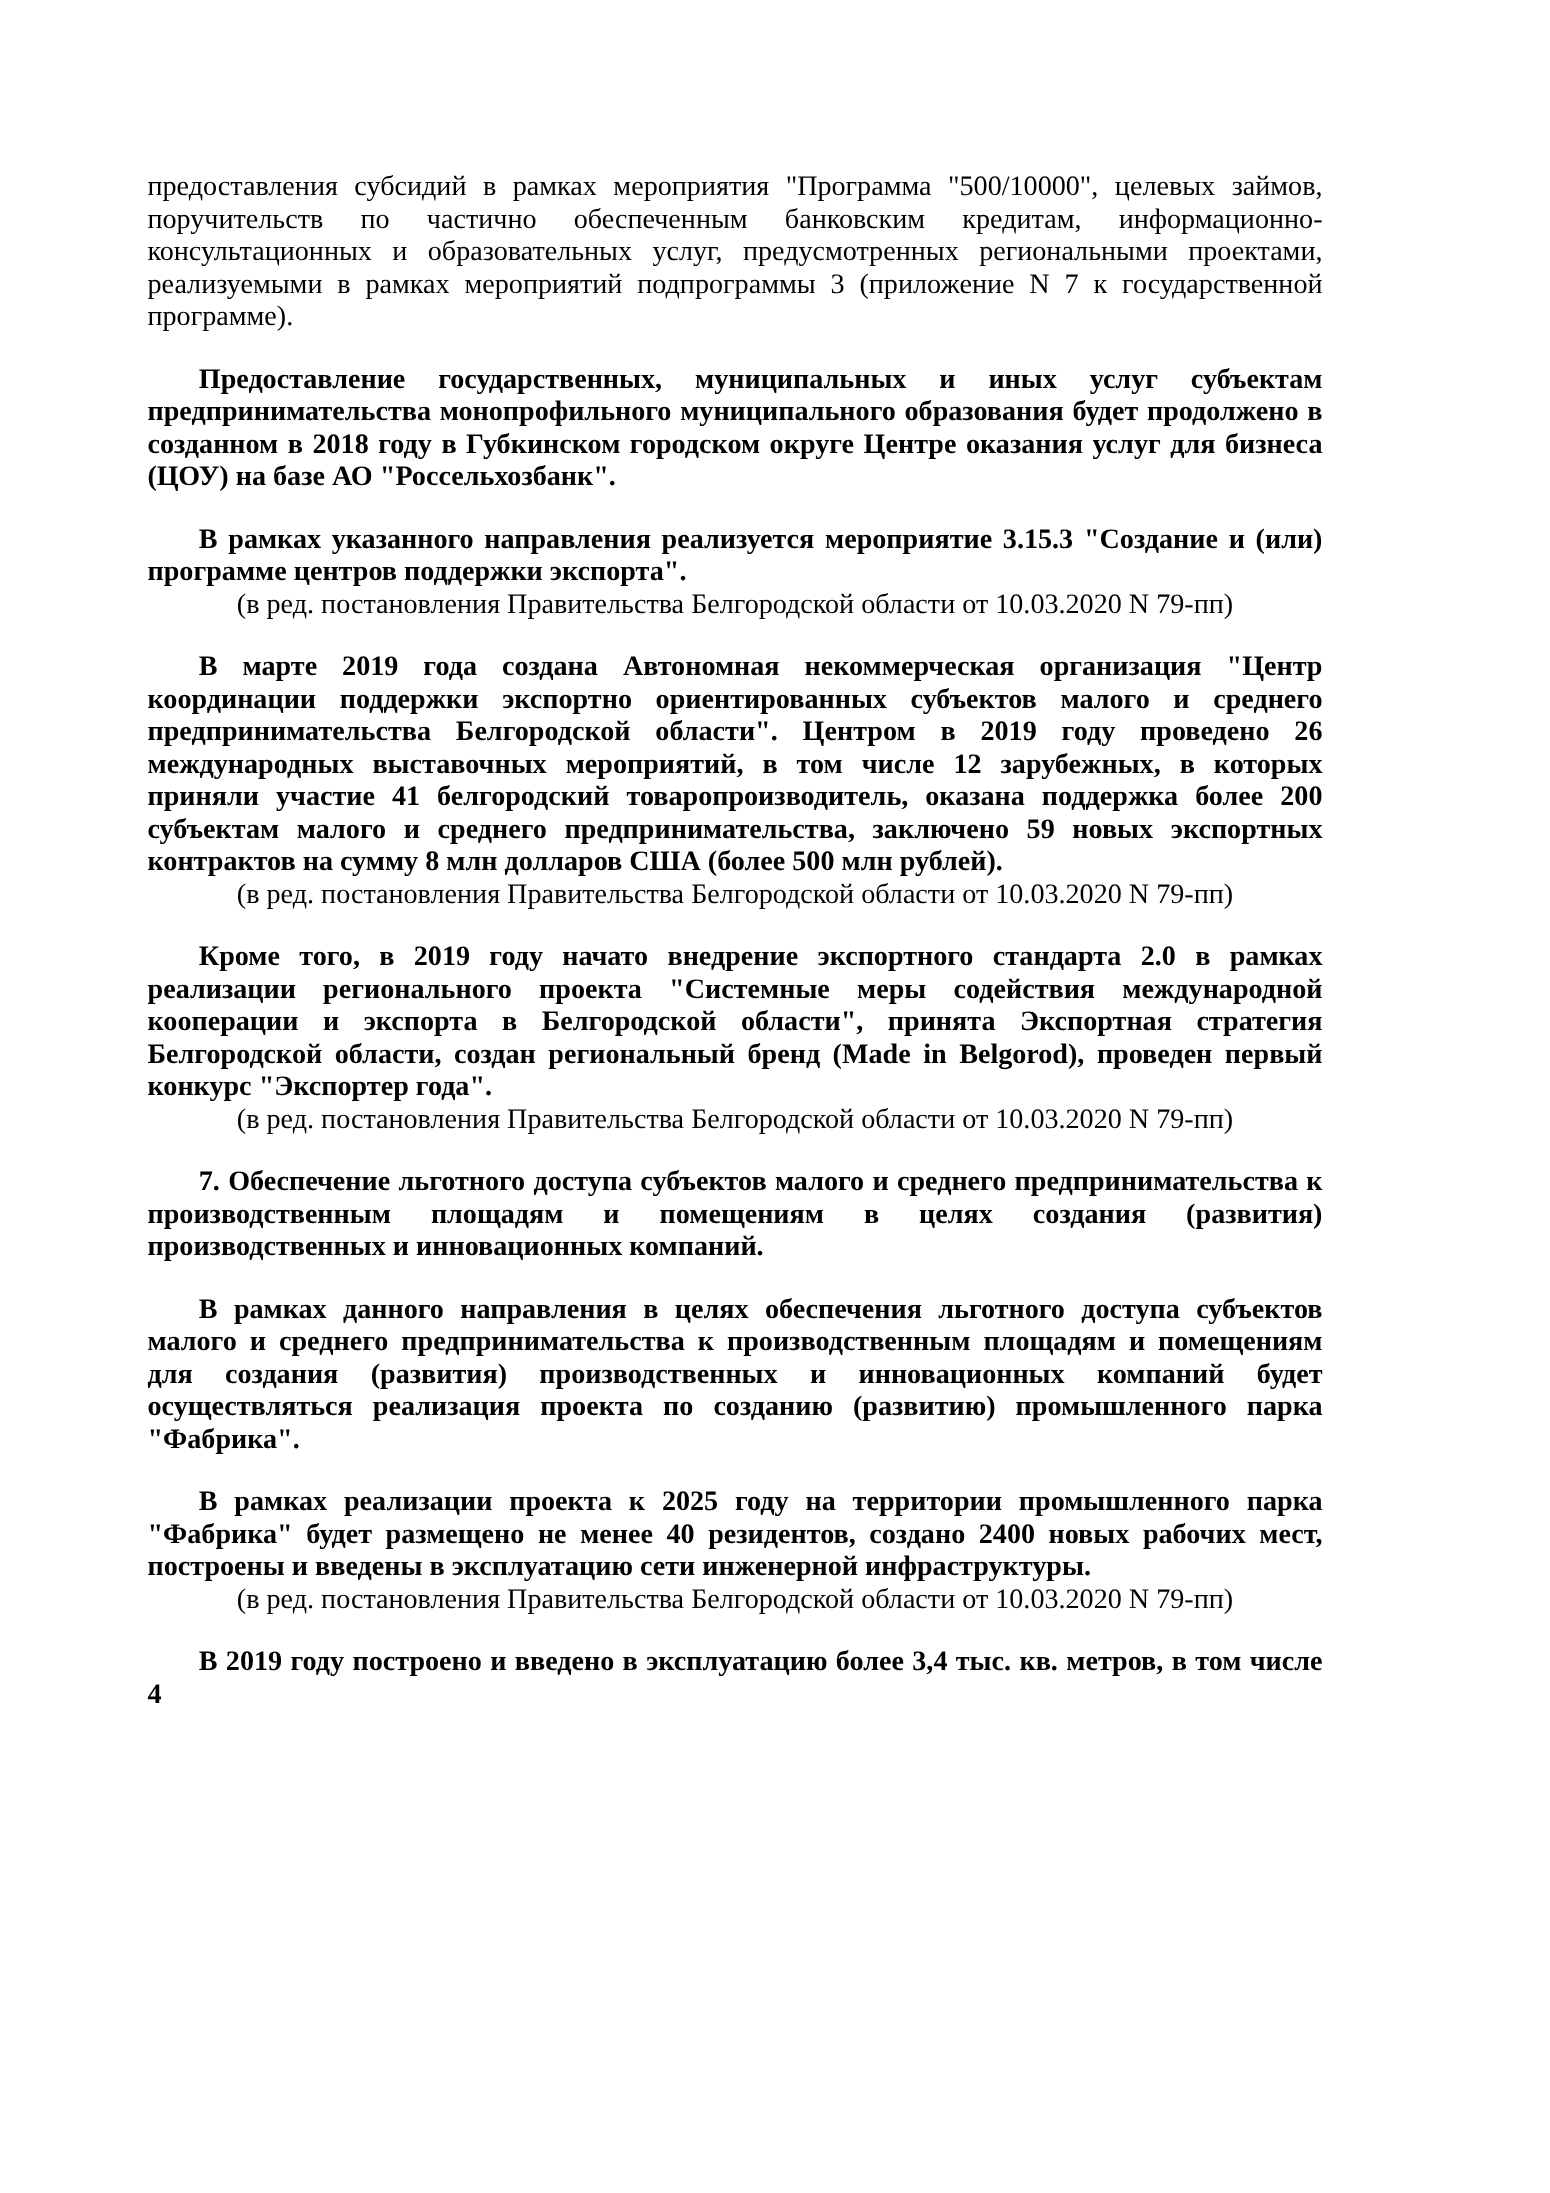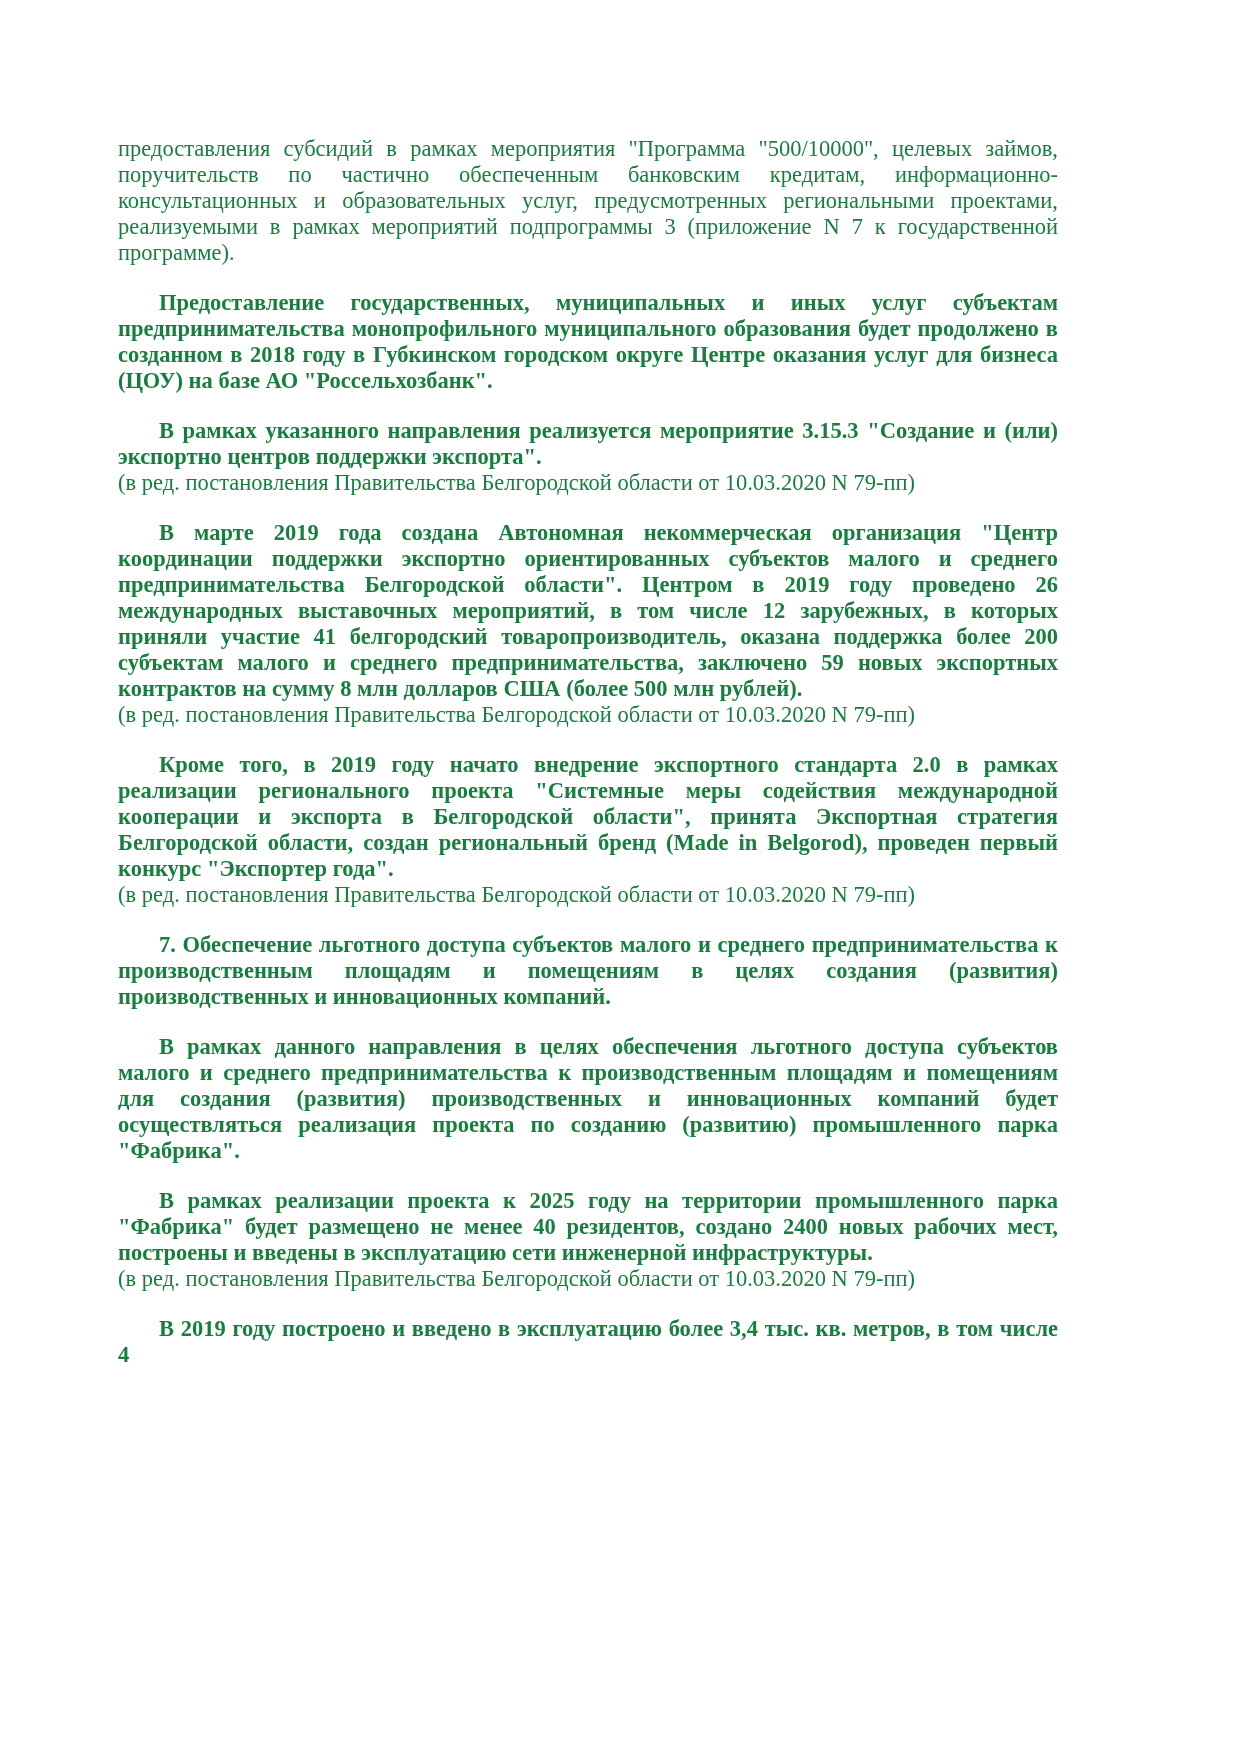--- a/index.html
+++ b/index.html
@@ -11,53 +11,53 @@
       width: 1240px;
       height: 1754px;
       position: relative;
       overflow: hidden;
     }
     .page {
       position: absolute;
       left: 118px;
       top: 136px;
       width: 940px;
-      color: #15803d;
+      color: #000000;
       font-family: "Liberation Serif", "DejaVu Serif", serif;
       font-size: 22.5px;
       line-height: 26px;
     }
     .para {
       margin: 0 0 24px 0;
       text-align: justify;
       text-indent: 0;
     }
     .para.indent {
       text-indent: 41px;
       font-weight: bold;
     }
     .para.tight {
       margin-bottom: 0;
     }
     .note {
       margin: 0 0 24px 0;
-      text-align: left;
+      text-align: center;
     }
   </style>
 </head>
 <body>
 
 <div class="page">
 
   <p class="para">предоставления субсидий в рамках мероприятия "Программа "500/10000", целевых займов, поручительств по частично обеспеченным банковским кредитам, информационно-консультационных и образовательных услуг, предусмотренных региональными проектами, реализуемыми в рамках мероприятий подпрограммы 3 (приложение N 7 к государственной программе).</p>
 
   <p class="para indent">Предоставление государственных, муниципальных и иных услуг субъектам предпринимательства монопрофильного муниципального образования будет продолжено в созданном в 2018 году в Губкинском городском округе Центре оказания услуг для бизнеса (ЦОУ) на базе АО "Россельхозбанк".</p>
 
 
-  <p class="para indent tight">В рамках указанного направления реализуется мероприятие 3.15.3 "Создание и (или) экспортно центров поддержки экспорта".</p>
+  <p class="para indent tight">В рамках указанного направления реализуется мероприятие 3.15.3 "Создание и (или) программе центров поддержки экспорта".</p>
   <p class="note">(в ред. постановления Правительства Белгородской области от 10.03.2020 N 79-пп)</p>
 
   <p class="para indent tight">В марте 2019 года создана Автономная некоммерческая организация "Центр координации поддержки экспортно ориентированных субъектов малого и среднего предпринимательства Белгородской области". Центром в 2019 году проведено 26 международных выставочных мероприятий, в том числе 12 зарубежных, в которых приняли участие 41 белгородский товаропроизводитель, оказана поддержка более 200 субъектам малого и среднего предпринимательства, заключено 59 новых экспортных контрактов на сумму 8 млн долларов США (более 500 млн рублей).</p>
   <p class="note">(в ред. постановления Правительства Белгородской области от 10.03.2020 N 79-пп)</p>
 
   <p class="para indent tight">Кроме того, в 2019 году начато внедрение экспортного стандарта 2.0 в рамках реализации регионального проекта "Системные меры содействия международной кооперации и экспорта в Белгородской области", принята Экспортная стратегия Белгородской области, создан региональный бренд (Made in Belgorod), проведен первый конкурс "Экспортер года".</p>
   <p class="note">(в ред. постановления Правительства Белгородской области от 10.03.2020 N 79-пп)</p>
 
   <p class="para indent">7. Обеспечение льготного доступа субъектов малого и среднего предпринимательства к производственным площадям и помещениям в целях создания (развития) производственных и инновационных компаний.</p>
 

